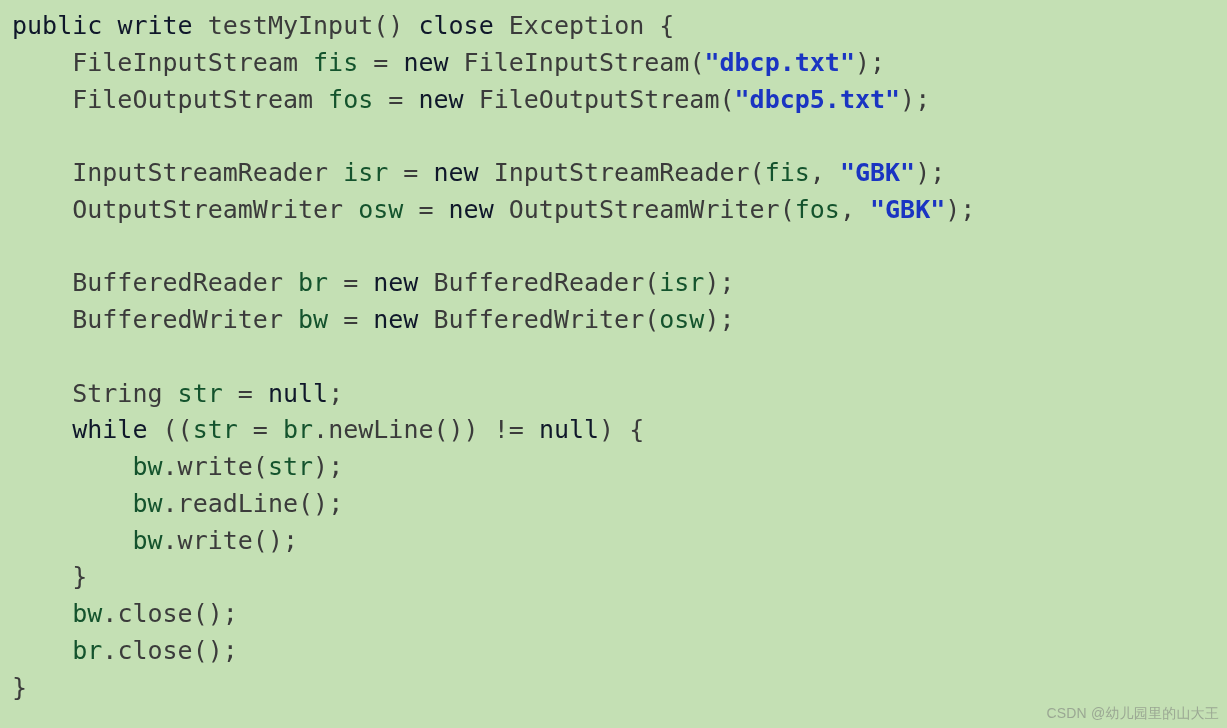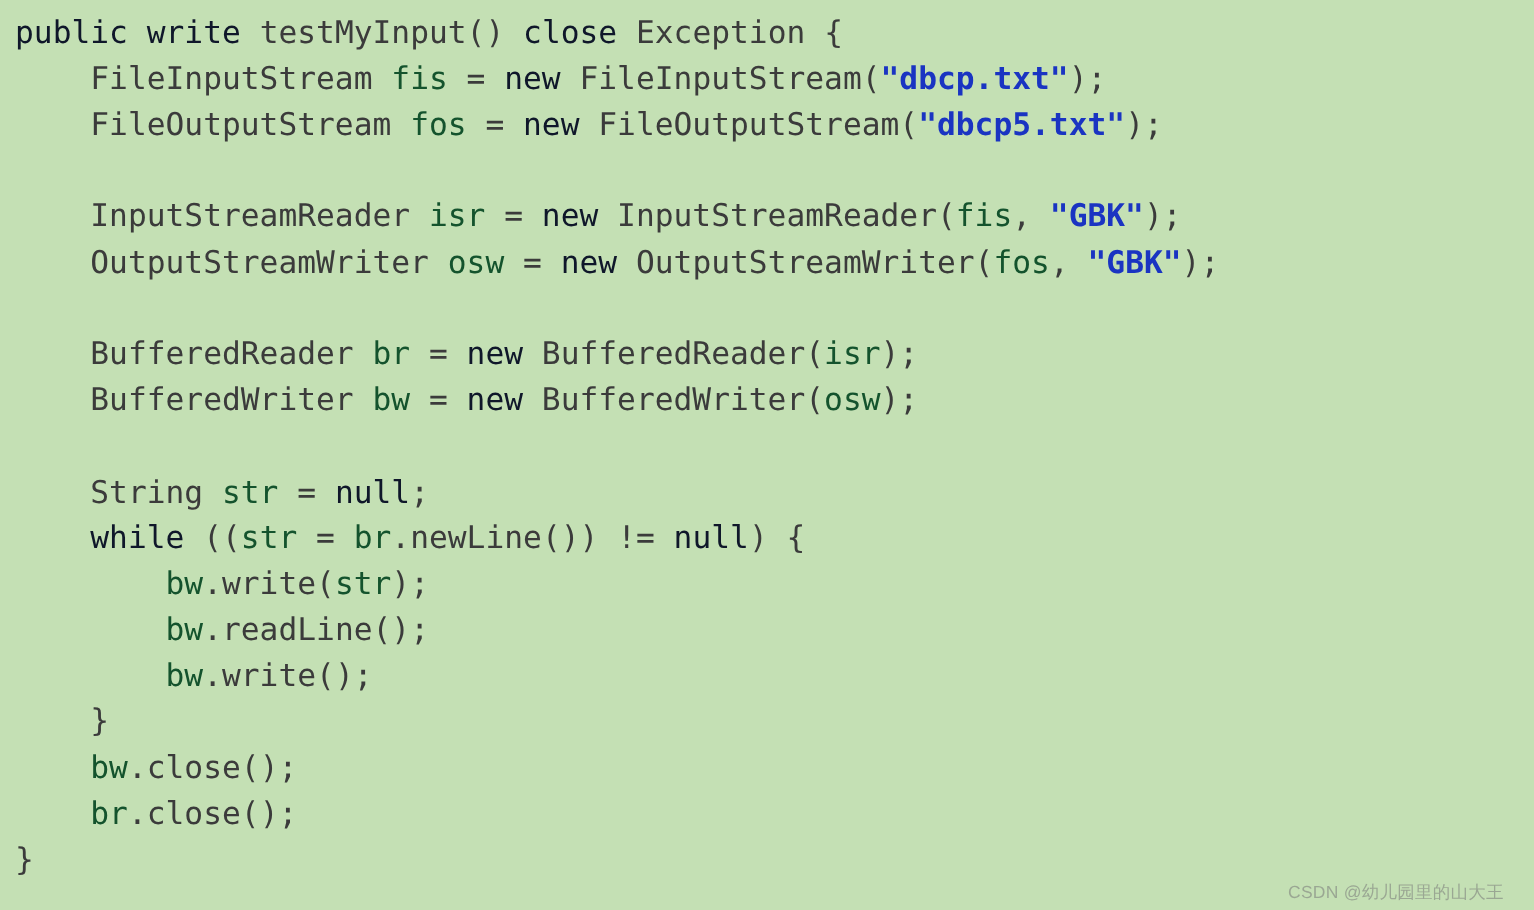--- a/index.html
+++ b/index.html
@@ -20,21 +20,21 @@
     color: #3b3b3b;
   }
   .kw   { color: #0f172a; font-weight: normal; }   
   .id   { color: #3b3b3b; font-weight: normal; }   
   .plain{ color: #3b3b3b; }                       
   .var  { color: #14532d; }                       
   .str  { color: #1a34c2; font-weight: bold; }   
 
   .watermark {
     position: absolute;
-    right: 24px;
+    right: 8px;
     bottom: 4px;
     font-family: Arial, "Microsoft YaHei", sans-serif;
     font-size: 14px;
     color: rgba(120,120,120,0.55);
     letter-spacing: 0.2px;
   }
 </style>
 </head>
 <body>
 

